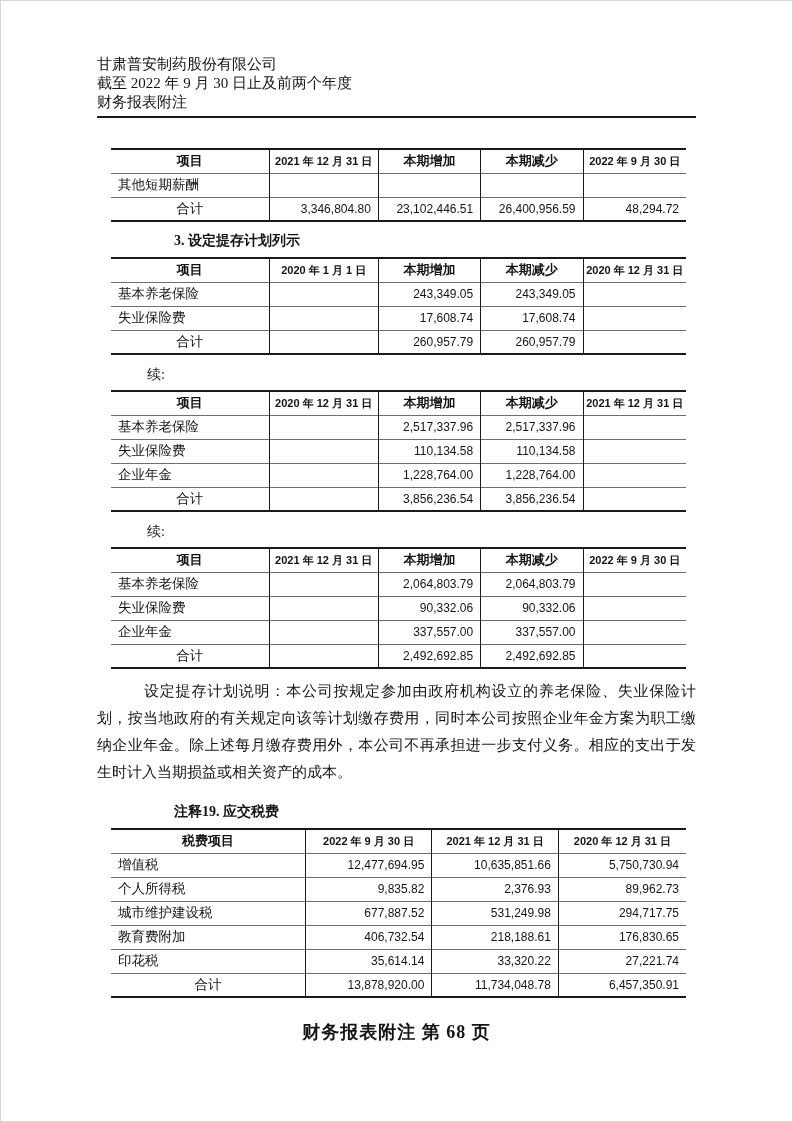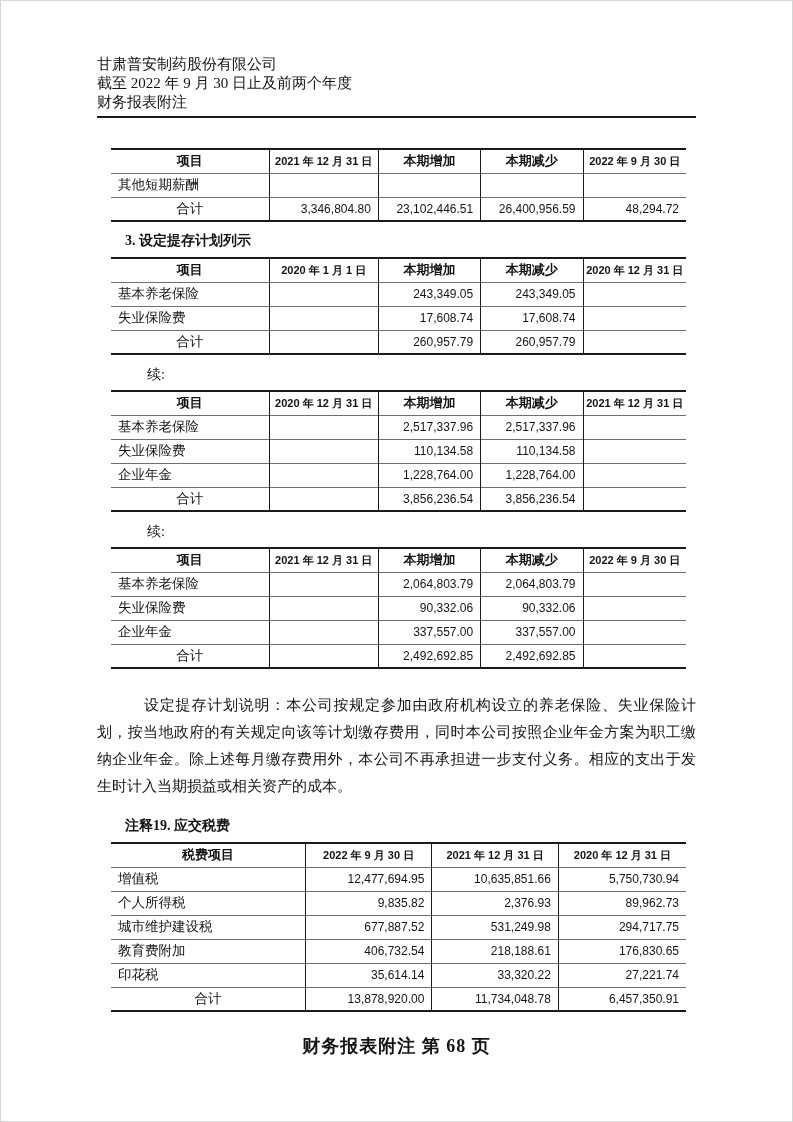--- a/index.html
+++ b/index.html
@@ -81,35 +81,35 @@
   .cols5 col.c4 { width: 17.9%; }
   
   .cols4 col.c0 { width: 33.8%; }
   .cols4 col.c1 { width: 22.0%; }
   .cols4 col.c2 { width: 22.0%; }
   .cols4 col.c3 { width: 22.2%; }
 
   
   h3.sec-heading {
     margin-top: 9px;
-    margin-left: 28px;
+    margin-left: 77px;
     font-size: 14px;
     font-weight: bold;
     line-height: 20px;
   }
   h3.note-heading { margin-top: 16px; }
   .cont-label {
     margin-top: 11px;
     margin-bottom: 6px;
     margin-left: 50px;
     font-size: 14px;
     line-height: 18px;
   }
   p.note-para {
-    margin-top: 23px;
+    margin-top: 9px;
     font-size: 15px;
     line-height: 27px;
     text-align: justify;
     text-indent: 47px;
   }
   .page-footer {
     margin-top: 22px;
     text-align: center;
     font-size: 18px;
     font-weight: bold;

